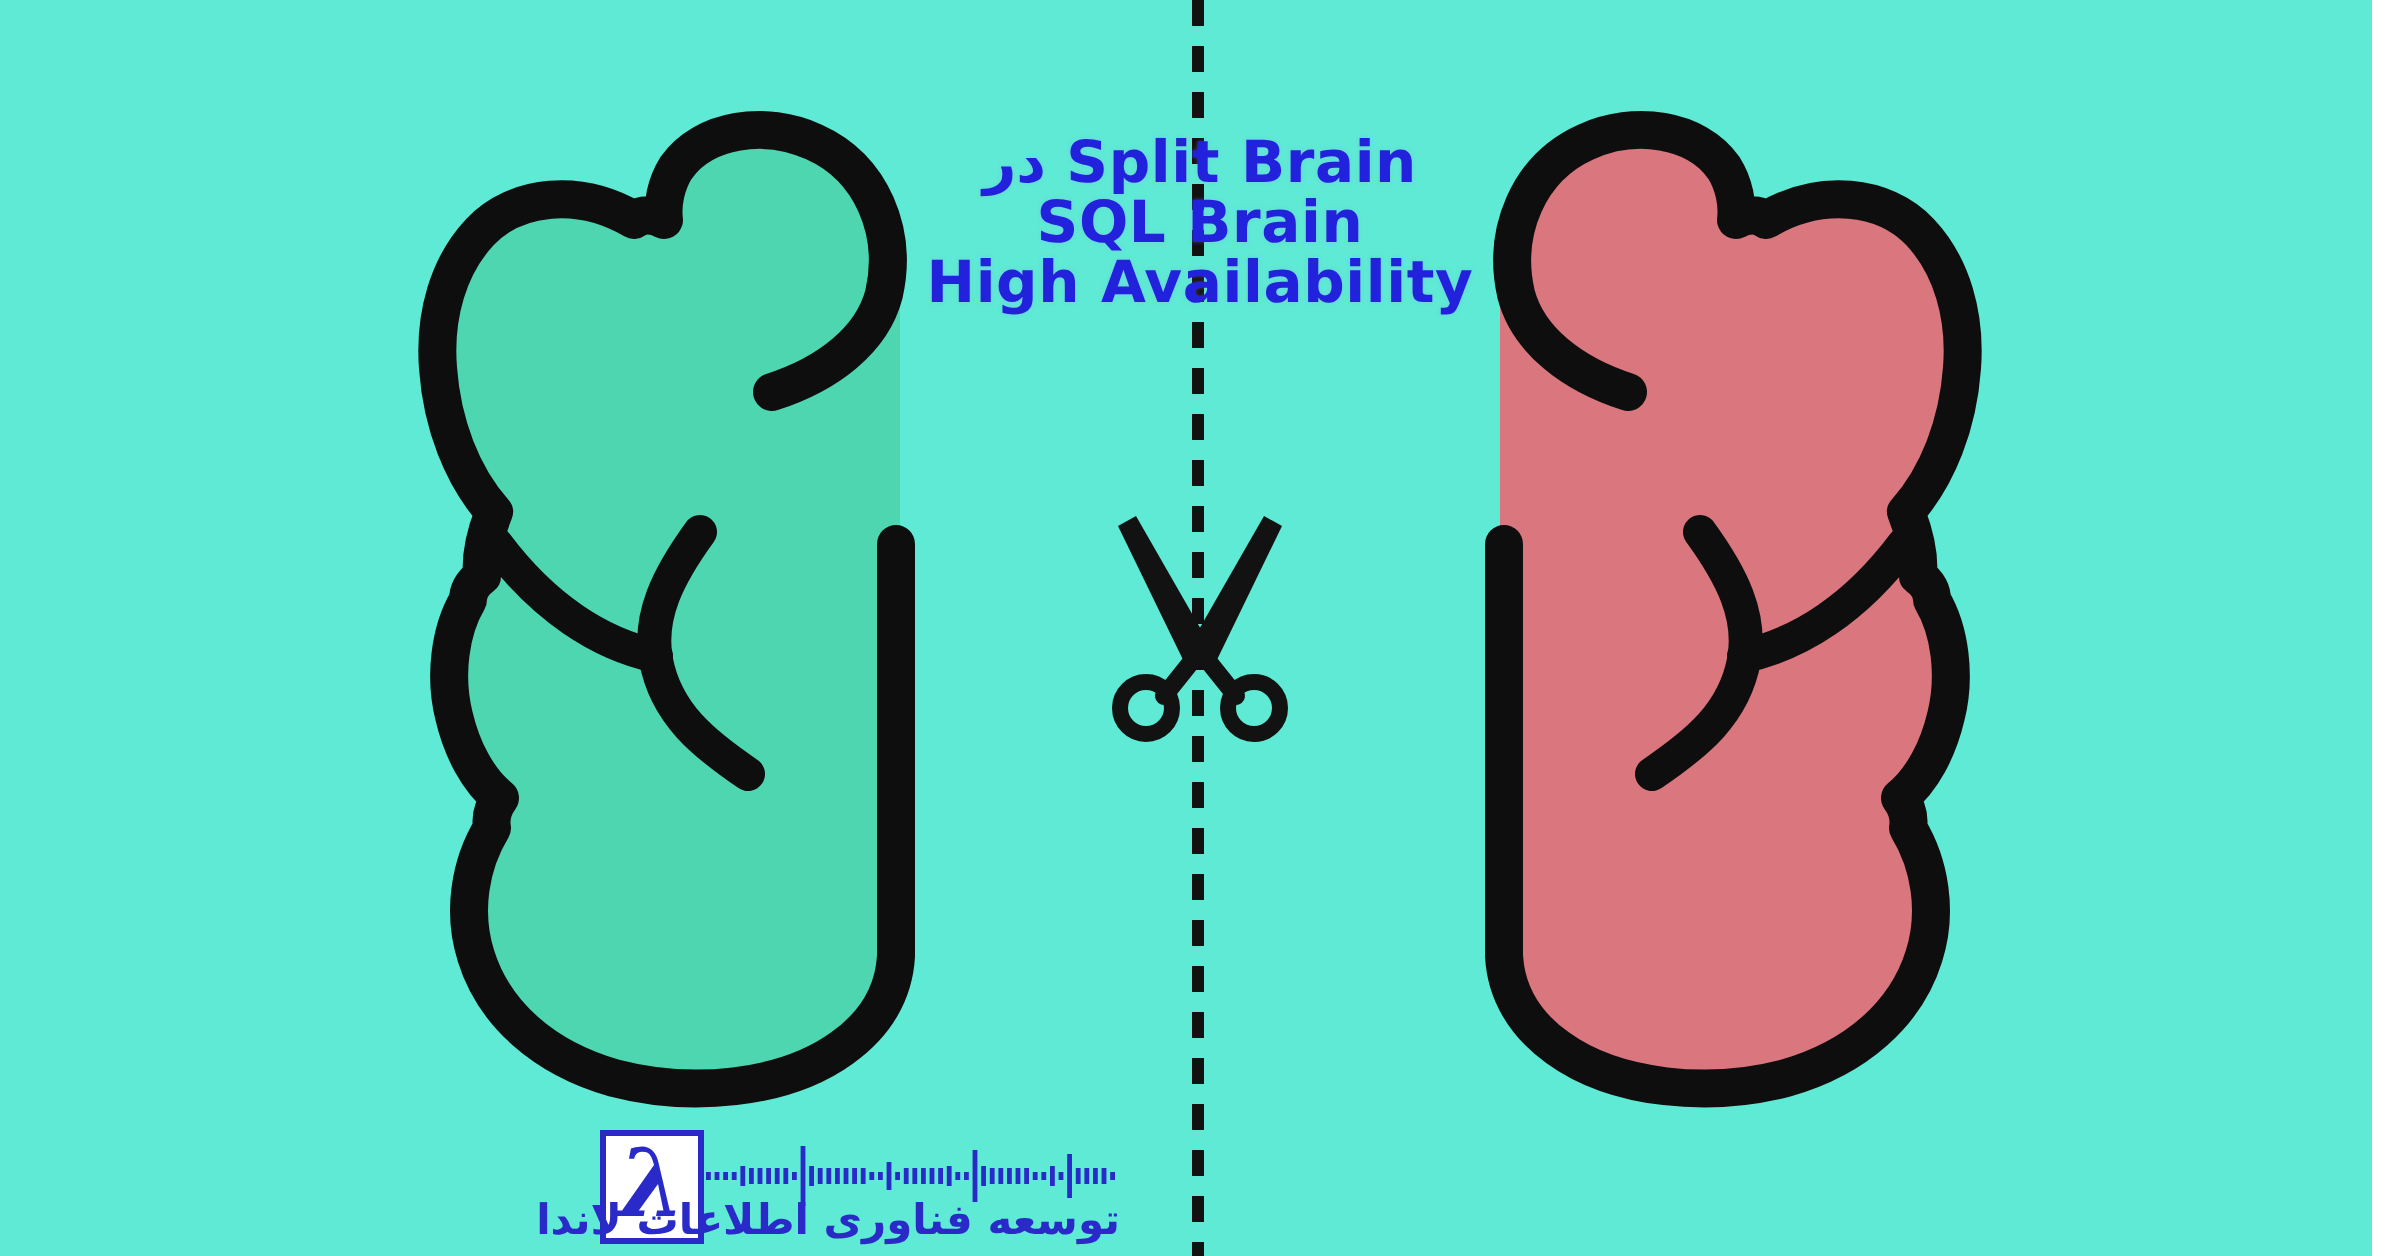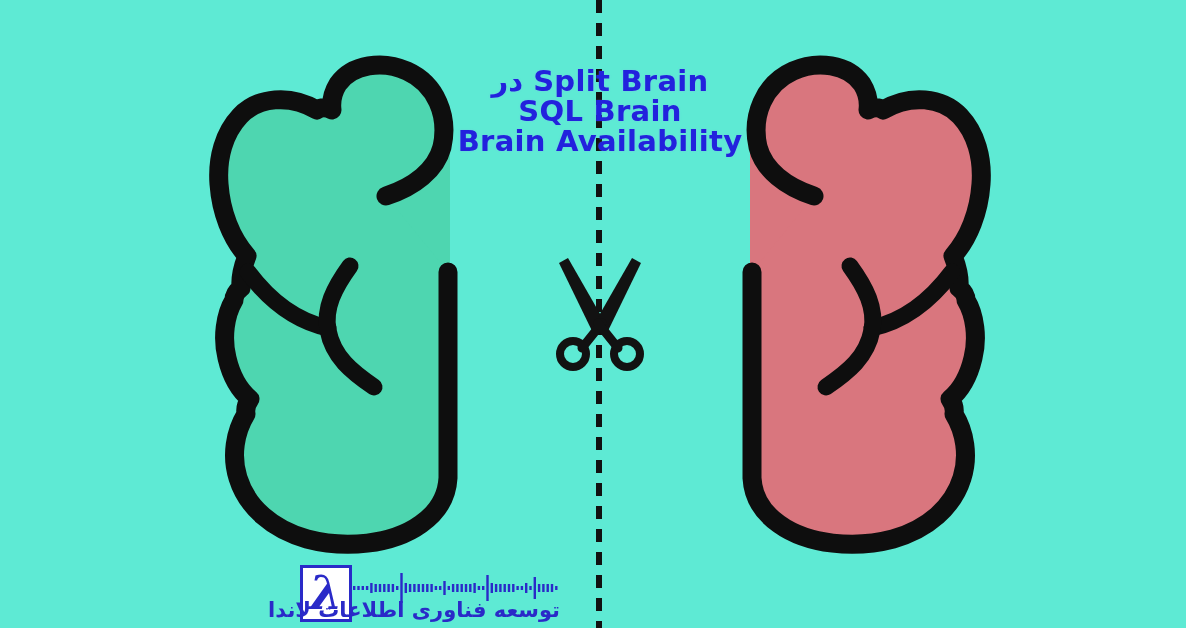--- a/index.html
+++ b/index.html
@@ -79,21 +79,21 @@
       <path d="M 2 5 L -18 30" stroke="currentColor" stroke-width="9" stroke-linecap="round" fill="none"></path>
       <path d="M -2 5 L 18 30" stroke="currentColor" stroke-width="9" stroke-linecap="round" fill="none"></path>
       <circle cx="-27" cy="36" r="13" fill="none" stroke="currentColor" stroke-width="8"></circle>
       <circle cx="27" cy="36" r="13" fill="none" stroke="currentColor" stroke-width="8"></circle>
     </g>
   </svg>
 
   <div class="title-block" style="color: rgb(34, 34, 221);">
     <div>در Split Brain</div>
     <div>SQL Brain</div>
-    <div>Brain Availability</div>
+    <div>High Availability</div>
   </div>
 
   <div class="logo" style="color: rgb(42, 42, 200);">
     <div class="lambda-box">
       <span class="lambda-glyph">λ</span>
     </div>
     <svg class="waveform" viewBox="0 0 206 40">
         <rect x="0.0" y="18.0" width="2.4" height="4" fill="currentColor"></rect>
         <rect x="4.3" y="18.0" width="2.4" height="4" fill="currentColor"></rect>
         <rect x="8.6" y="18.0" width="2.4" height="4" fill="currentColor"></rect>

